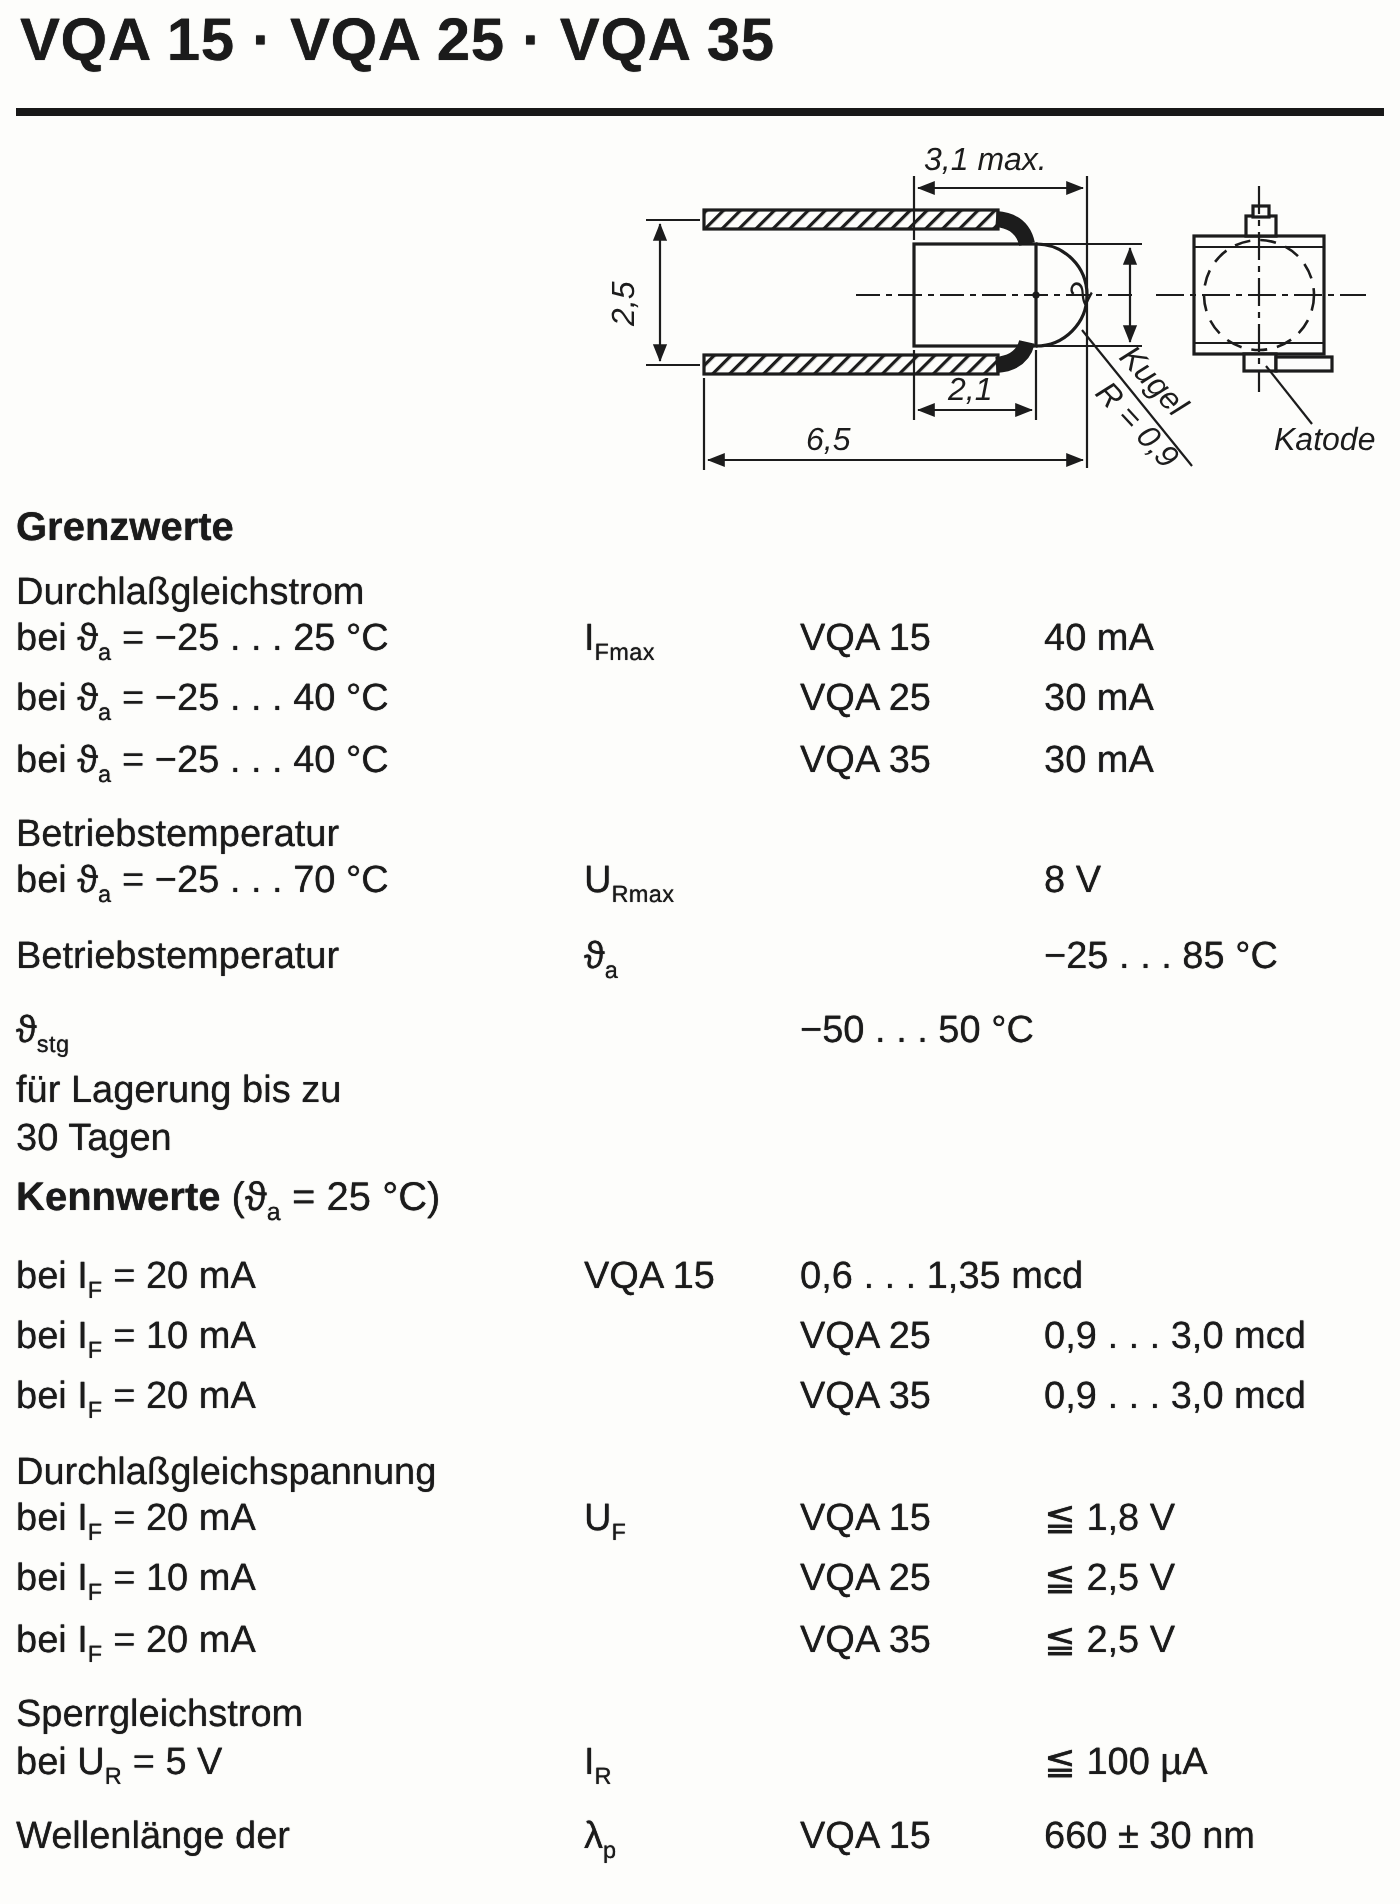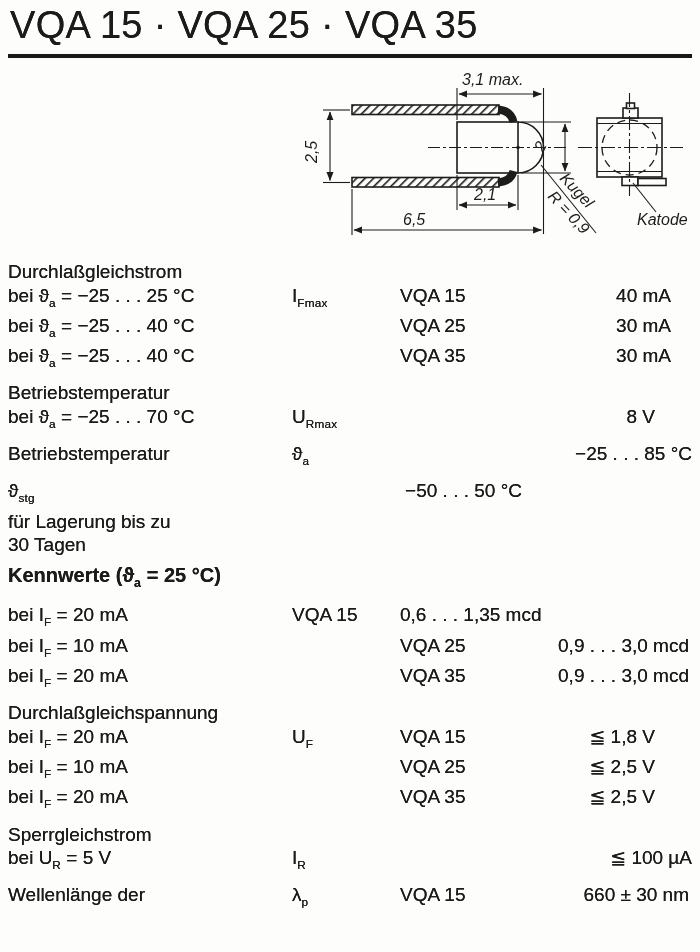--- a/index.html
+++ b/index.html
@@ -4,34 +4,34 @@
 <style>
   html,body{margin:0;padding:0}
   body{
     width:700px;height:952px;overflow:hidden;position:relative;
     background:#fdfdfb;color:#1b1b1b;
     font-family:"Liberation Sans","DejaVu Sans",sans-serif;
     text-shadow:0 0 .4px currentColor;
   }
   .page-title{
     position:absolute;left:10px;top:4px;
-    font-size:38px;font-weight:400;letter-spacing:.3px;white-space:nowrap;
+    font-size:30px;font-weight:700;letter-spacing:.3px;white-space:nowrap;
   }
   .title-rule{position:absolute;left:8px;right:8px;top:54px;height:4px;background:#181818}
   #drawing{position:absolute;left:300px;top:64px}
   #drawing text{font-size:16px;font-style:italic;fill:#1c1c1c;text-shadow:none}
   #spec{position:absolute;left:8px;top:253px;width:684px}
   .sec-heading{font-size:20px;font-weight:700;line-height:23.5px;margin:7px 0 8px;white-space:nowrap}
   .sec-heading:first-child{margin-top:0}
-  .hrest{font-weight:700}
+  .hrest{font-weight:400}
   .block{margin-top:7px}
   .group-head,.row{font-size:19px;line-height:23.5px;white-space:nowrap}
   .row{display:grid;grid-template-columns:284px 108px 122px 1fr}
   .c-sym,.c-type{font-weight:400}
-  .c-value{text-align:right}
+  .c-value{text-align:left}
   .pad-v{padding-right:37px}
   .pad-ma{padding-right:21px}
   .pad-sm{padding-right:3px}
   sub{font-size:.62em;letter-spacing:.2px}
 </style>
 </head>
 <body>
 
 <div>
 
@@ -105,20 +105,21 @@
       <rect x="338" y="114.5" width="28" height="7" fill="#fdfdfb"></rect>
       <circle cx="329.5" cy="83.5" r="27.5" stroke-width="1.3" stroke-dasharray="8 5"></circle>
       <line x1="278" y1="83.5" x2="383" y2="83.5" stroke-width="1.1" stroke-dasharray="14 3 3 3"></line>
       <line x1="329.5" y1="29" x2="329.5" y2="132" stroke-width="1.1" stroke-dasharray="14 3 3 3"></line>
       <line x1="333" y1="119" x2="356" y2="148" stroke-width="1.1"></line>
     </g>
     <text x="337" y="161">Katode</text>
   </svg>
 
   <div id="spec">
+      <div class="sec-heading"><span>Grenzwerte</span><span class="hrest"></span></div>
       <div class="block">
         <div class="group-head">Durchlaßgleichstrom</div>
         <div class="row">
           <div class="c-label">bei ϑ<sub>a</sub> = −25 . . . 25 °C</div>
           <div class="c-sym">I<sub>Fmax</sub></div>
           <div class="c-type">VQA 15</div>
           <div class="c-value pad-ma">40 mA</div>
         </div>
         <div class="row">
           <div class="c-label">bei ϑ<sub>a</sub> = −25 . . . 40 °C</div>

